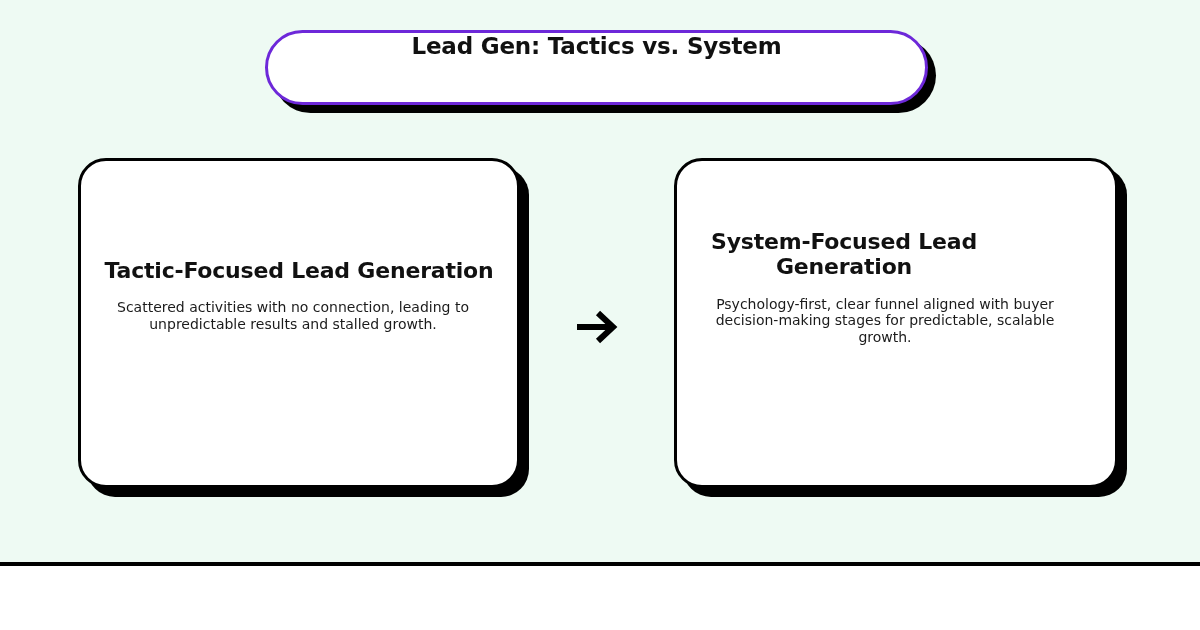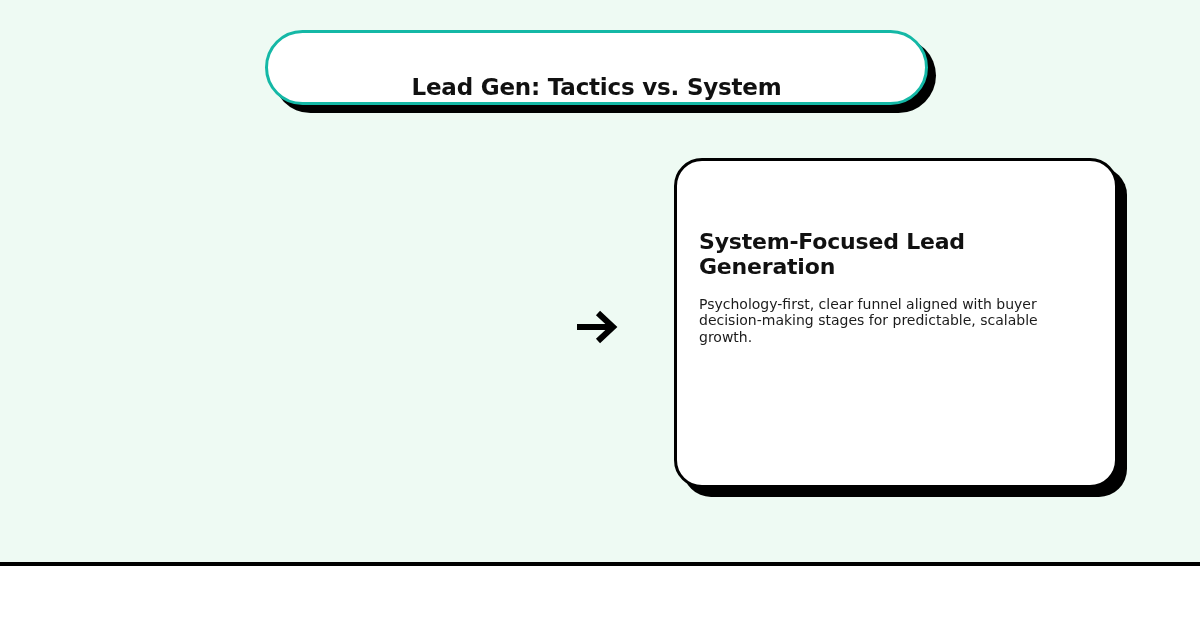--- a/index.html
+++ b/index.html
@@ -33,25 +33,25 @@
 
   
   .title-pill {
     position: absolute;
     left: 265px;
     top: 30px;
     width: 663px;
     height: 75px;
     box-sizing: border-box;
     background: #ffffff;
-    border: 3px solid #14b8a6;
+    border: 3px solid #6d28d9;
     border-radius: 40px;
     box-shadow: 8px 8px 0 0 #000000;
     display: flex;
-    align-items: flex-end;
+    align-items: flex-start;
     justify-content: center;
   }
   .title-text {
     font-size: 23px;
     font-weight: bold;
     color: #111111;
     letter-spacing: -0.2px;
     text-align: center;
     line-height: 1.2;
   }
@@ -77,20 +77,21 @@
   }
   .card-right {
     left: 674px;
     top: 158px;
     width: 444px;
     height: 330px;
   }
   .card-inner {
     position: relative;
     width: 100%;
+    text-align: center;
   }
   
   .card-left .card-inner  { transform: translateY(-28px); }
   .card-right .card-inner { transform: translateY(-36px); }
 
   .card-title {
     font-size: 22px;
     font-weight: bold;
     color: #111111;
     line-height: 1.15;
@@ -145,20 +146,26 @@
 <body>
 
 <div id="slide">
 
   <div class="stage">
 
     <div class="title-pill">
       <div class="title-text">Lead Gen: Tactics vs. System</div>
     </div>
 
+    <div class="card card-left">
+      <div class="card-inner">
+        <div class="card-title">Tactic-Focused Lead Generation</div>
+        <div class="card-body">Scattered activities with no connection, leading to unpredictable results and stalled growth.</div>
+      </div>
+    </div>
 
     <div class="arrow">
       <svg width="46" height="40" viewBox="0 0 46 40" aria-hidden="true">
         <g stroke="#000000" stroke-width="6" fill="none" stroke-linecap="butt" stroke-linejoin="miter">
           <line x1="2" y1="20" x2="35" y2="20"></line>
           <polyline points="23,6 38,20 23,34"></polyline>
         </g>
       </svg>
     </div>
 

